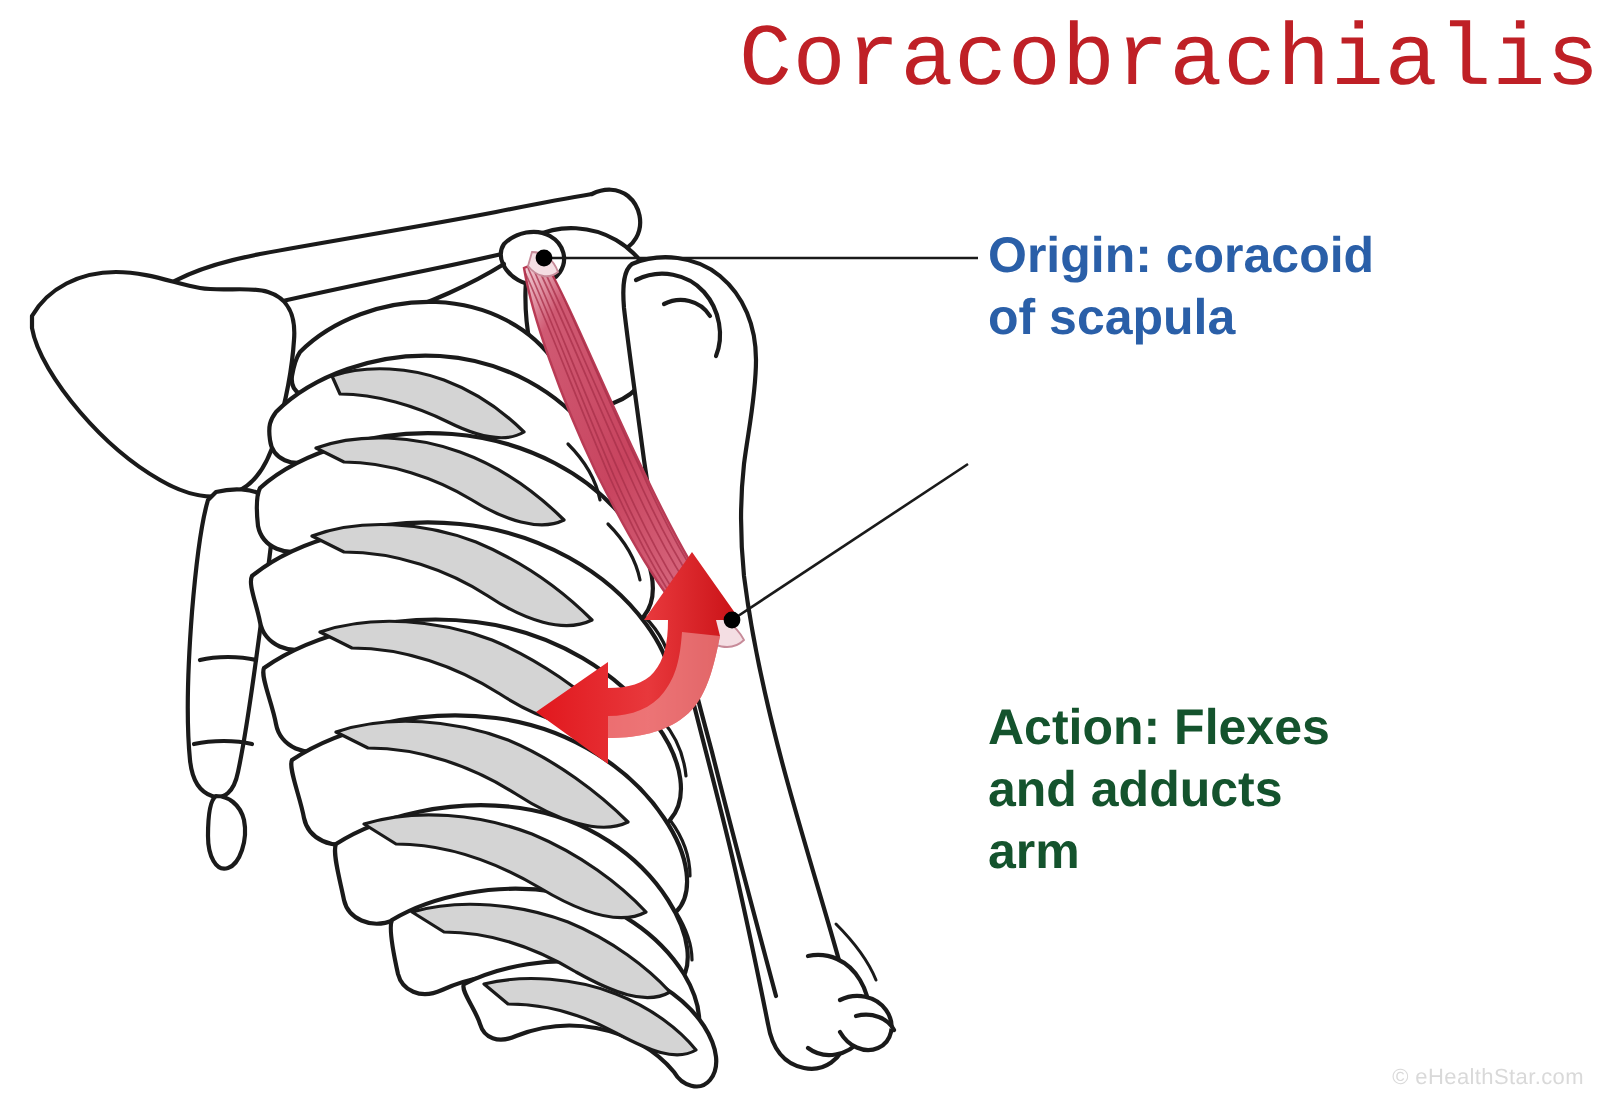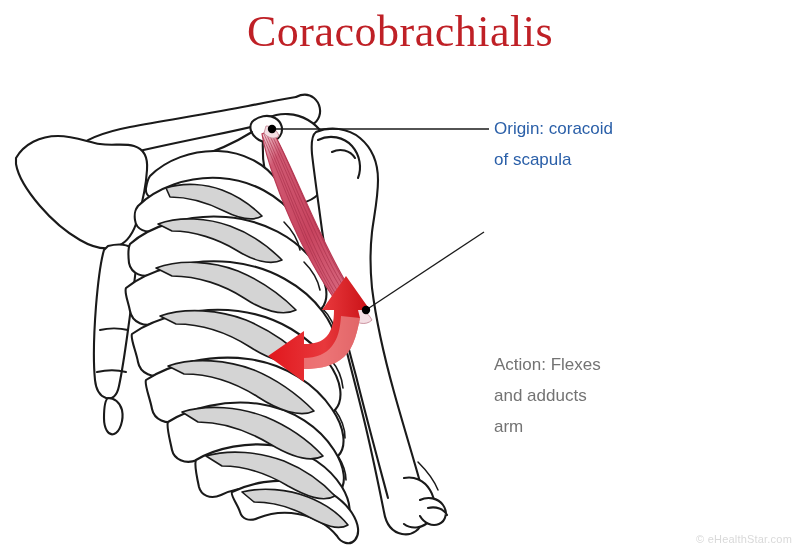--- a/index.html
+++ b/index.html
@@ -16,52 +16,52 @@
     width: 800px;
     height: 551px;
     background: #ffffff;
     overflow: hidden;
   }
   #title {
     position: absolute;
     left: 0;
     top: 6px;
     width: 800px;
-    text-align: center;
+    text-align: right;
     font-size: 44px;
     font-weight: 400;
     letter-spacing: 0.5px;
     color: #bf2026;
-    font-family: Liberation Serif, serif;
+    font-family: Liberation Mono, monospace;
   }
   .annotation {
     position: absolute;
     font-family: "Liberation Sans", sans-serif;
-    font-size: 17px;
+    font-size: 25px;
     line-height: 31px;
-    font-weight: 400;
+    font-weight: 700;
     white-space: pre-line;
   }
   #ann-origin {
     left: 494px;
     top: 113px;
     width: 300px;
     color: #2a5fa8;
   }
   #ann-insertion {
     left: 494px;
     top: 213px;
     width: 305px;
     color: #1d7a32;
   }
   #ann-action {
     left: 494px;
     top: 349px;
     width: 300px;
-    color: #737373;
+    color: #14532d;
   }
   #watermark {
     position: absolute;
     right: 8px;
     bottom: 6px;
     font-size: 11px;
     color: #d9d9d9;
     font-family: "Liberation Sans", sans-serif;
     letter-spacing: 0.2px;
     text-align: center;

